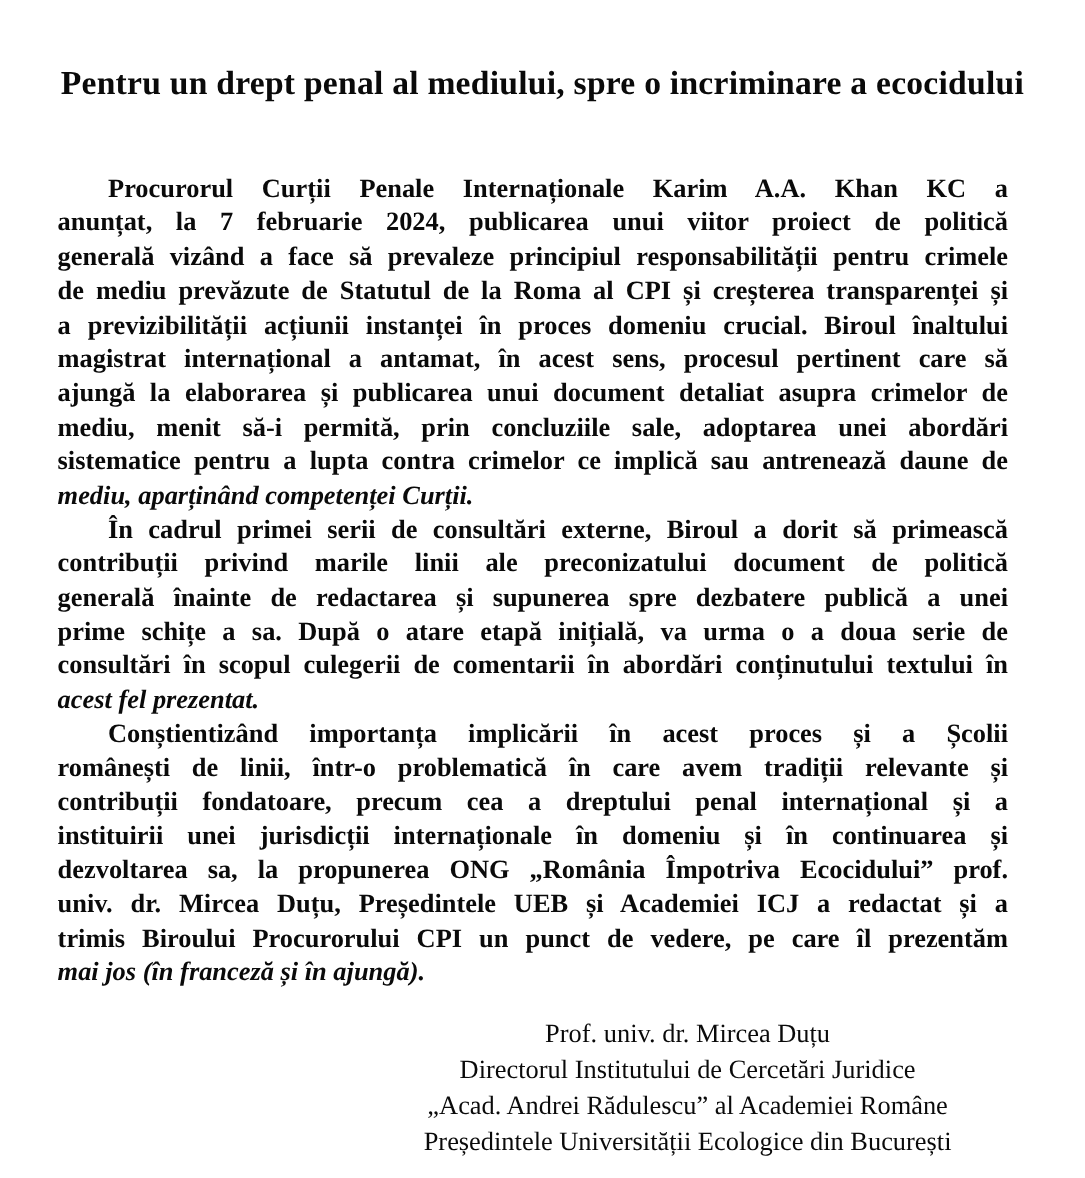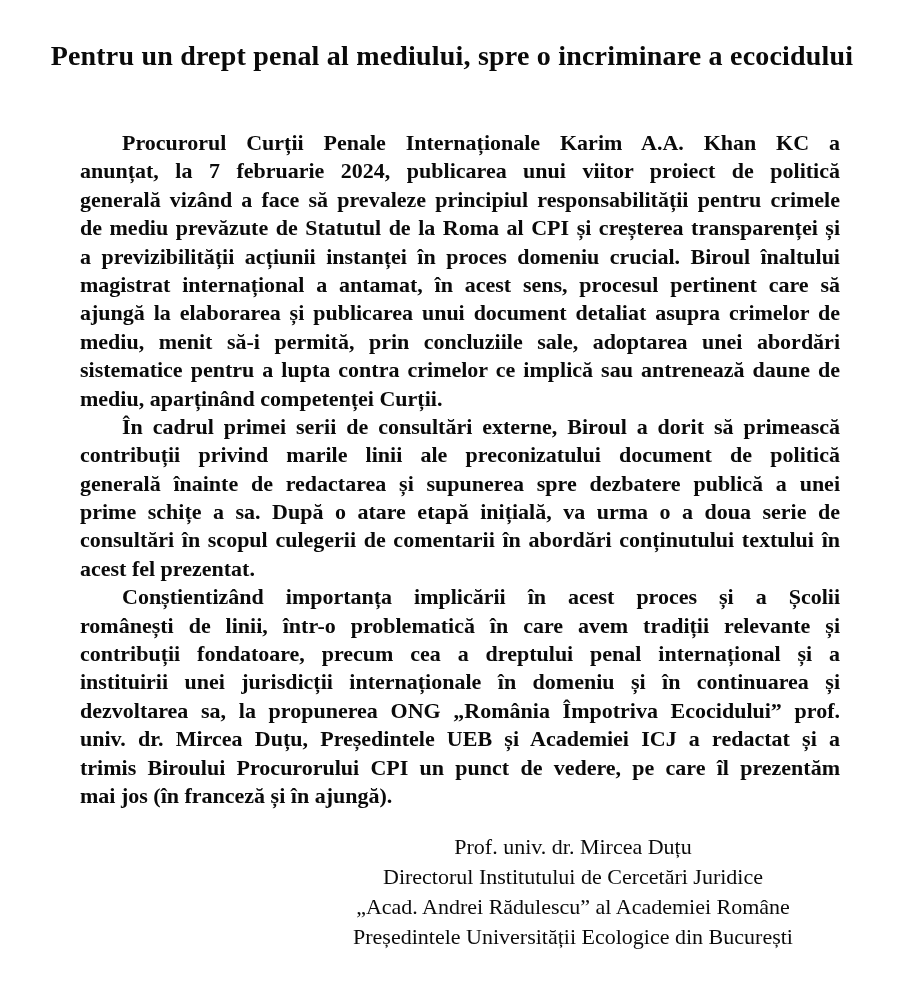--- a/index.html
+++ b/index.html
@@ -13,46 +13,47 @@
     color: #0a0a0a;
     font-family: "Liberation Serif", "DejaVu Serif", serif;
     overflow: hidden;
   }
   .page {
     width: 904px;
     height: 982px;
     position: relative;
   }
   .doc-title {
-    margin: 2px;
+    margin: 16px;
     padding-top: 36px;
     text-align: center;
     font-size: 28px;
     line-height: 36px;
     font-weight: bold;
     letter-spacing: 0.2px;
   }
   .body-text {
-    margin: 55px 64px 0 80px; 
+    margin: 55px 64px 0 48px; 
     font-size: 22px;
     font-weight: bold;
   }
   .line {
     height: 28.4px;
     line-height: 28.4px;
     overflow: hidden;
     text-align: justify;
     text-align-last: justify;
     white-space: normal;
   }
   .line.first {
     padding-left: 42px; 
   }
   .line.last {
     text-align-last: left;
+    font-style: italic;
   }
   .signature {
     margin-top: 22px;
     margin-left: 240px;
     width: 666px;
     text-align: center;
     font-size: 22px;
     font-weight: normal;
   }
   .sig-line {

